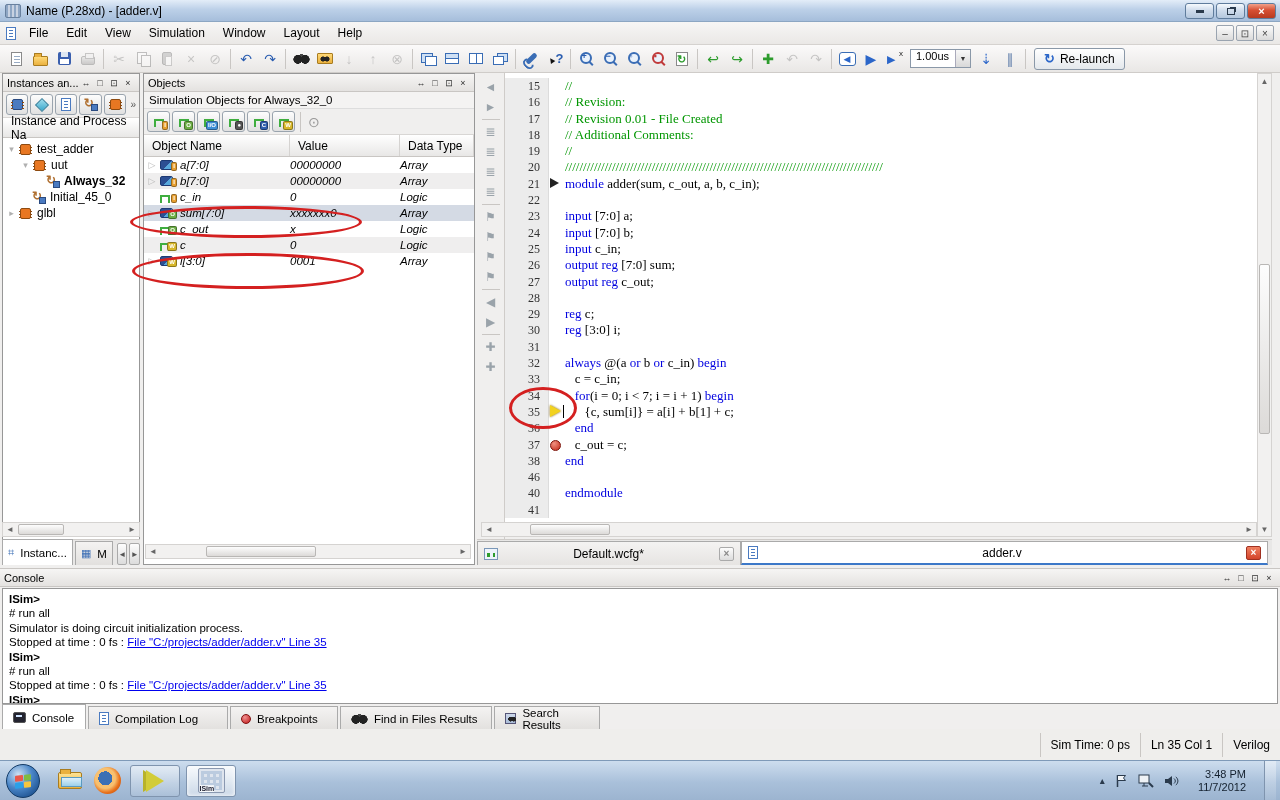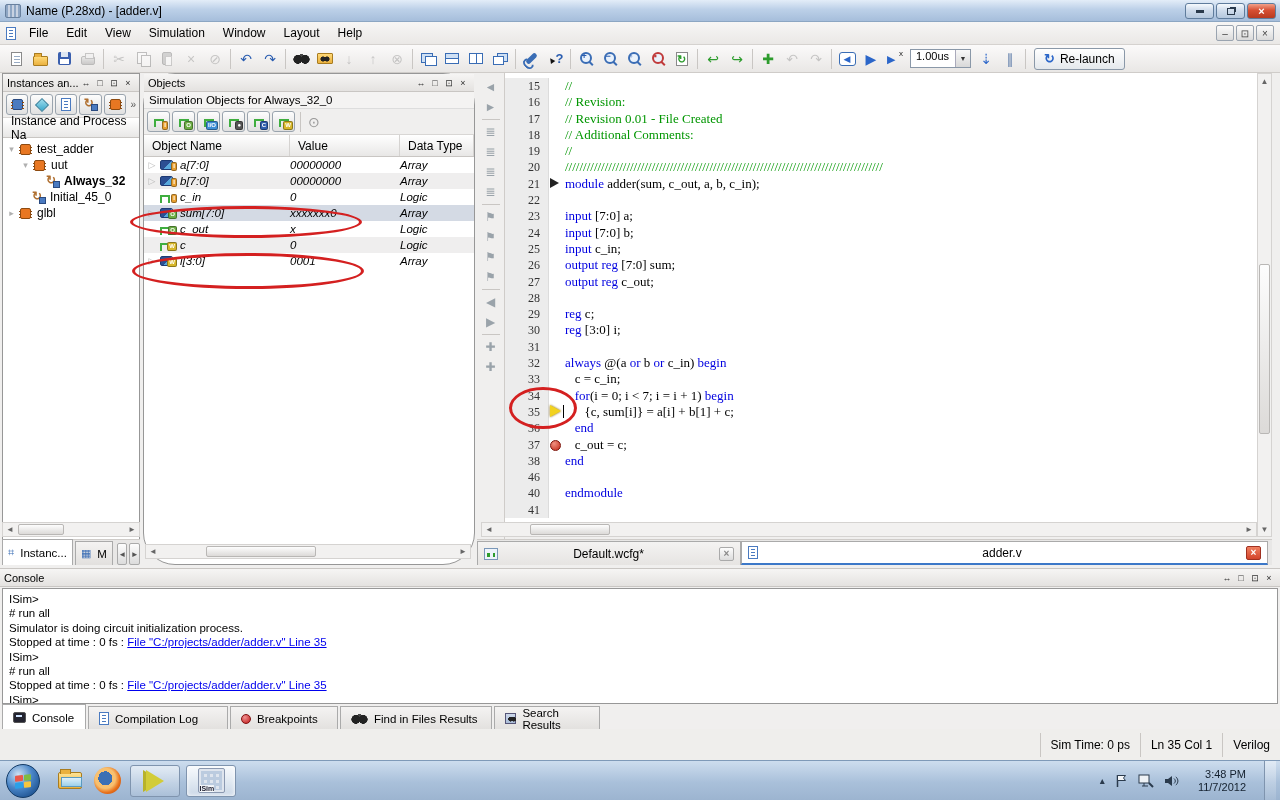--- a/index.html
+++ b/index.html
@@ -184,21 +184,21 @@
     color:#888;font-size:10px;font-weight:bold;display:flex;align-items:center;justify-content:center;}
   .tclose.red{background:linear-gradient(#f08060,#d3442a);border-color:#a03020;color:#fff;}
   .ctab{height:24px;display:flex;align-items:center;gap:6px;padding:0 10px;border:1px solid #aaa;border-bottom:none;
     background:linear-gradient(#f4f3f2,#e2e0de);font-size:11.5px;margin-right:2px;}
   .ctab.active{background:#fff;height:26px;}
 
   
   .console-body{position:absolute;left:2px;top:588px;width:1276px;height:116px;background:#fff;border:1px solid #979797;
     font-size:11.5px;padding:3px 6px;overflow:hidden;}
   .cline{line-height:14.4px;white-space:pre;}
-  .cline b{font-weight:normal;}
+  .cline b{font-weight:bold;}
   .clink{color:#0000ee;text-decoration:underline;}
 
   
   .statusbar{position:absolute;left:0;top:729px;width:1280px;height:31px;background:#efeeec;display:flex;
     justify-content:flex-end;align-items:center;font-size:12px;}
   .sfield{border-left:1px solid #c9c6c3;height:24px;display:flex;align-items:center;padding:0 10px;}
 
   
   .taskbar{position:absolute;left:0;top:760px;width:1280px;height:40px;
     background:linear-gradient(#cdddee,#a9c0da 55%,#9cb4d0);border-top:1px solid #7f9ab8;display:flex;align-items:center;}
@@ -480,21 +480,21 @@
         <span>Instanc...</span>
       </div>
       <div class="ctab" style="padding: 0px 5px;">
         <span style="color: rgb(58, 109, 181); font-size: 11px;">▦</span>
         <span>M</span>
       </div>
       <div style="width: 13px; height: 22px; border: 1px solid rgb(170, 170, 170); border-radius: 2px; background: linear-gradient(rgb(253, 253, 253), rgb(220, 220, 220)); font-size: 8px; display: flex; align-items: center; justify-content: center; color: rgb(85, 85, 85); margin-left: 2px;">◄</div>
       <div style="width: 13px; height: 22px; border: 1px solid rgb(170, 170, 170); border-radius: 2px; background: linear-gradient(rgb(253, 253, 253), rgb(220, 220, 220)); font-size: 8px; display: flex; align-items: center; justify-content: center; color: rgb(85, 85, 85); margin-left: 2px;">►</div>
     </div>
 
-  <div class="panel" style="left:143px;top:73px;width:332px;height:492px;border-radius:32px;">
+  <div class="panel" style="left:143px;top:73px;width:332px;height:492px;">
     <div class="phead">
       <span>Objects</span>
       <span class="spacer"></span>
       <span style="display:flex">
           <span class="pbtn">↔</span>
           <span class="pbtn">□</span>
           <span class="pbtn">⊡</span>
           <span class="pbtn">×</span>
         </span>
     </div>

